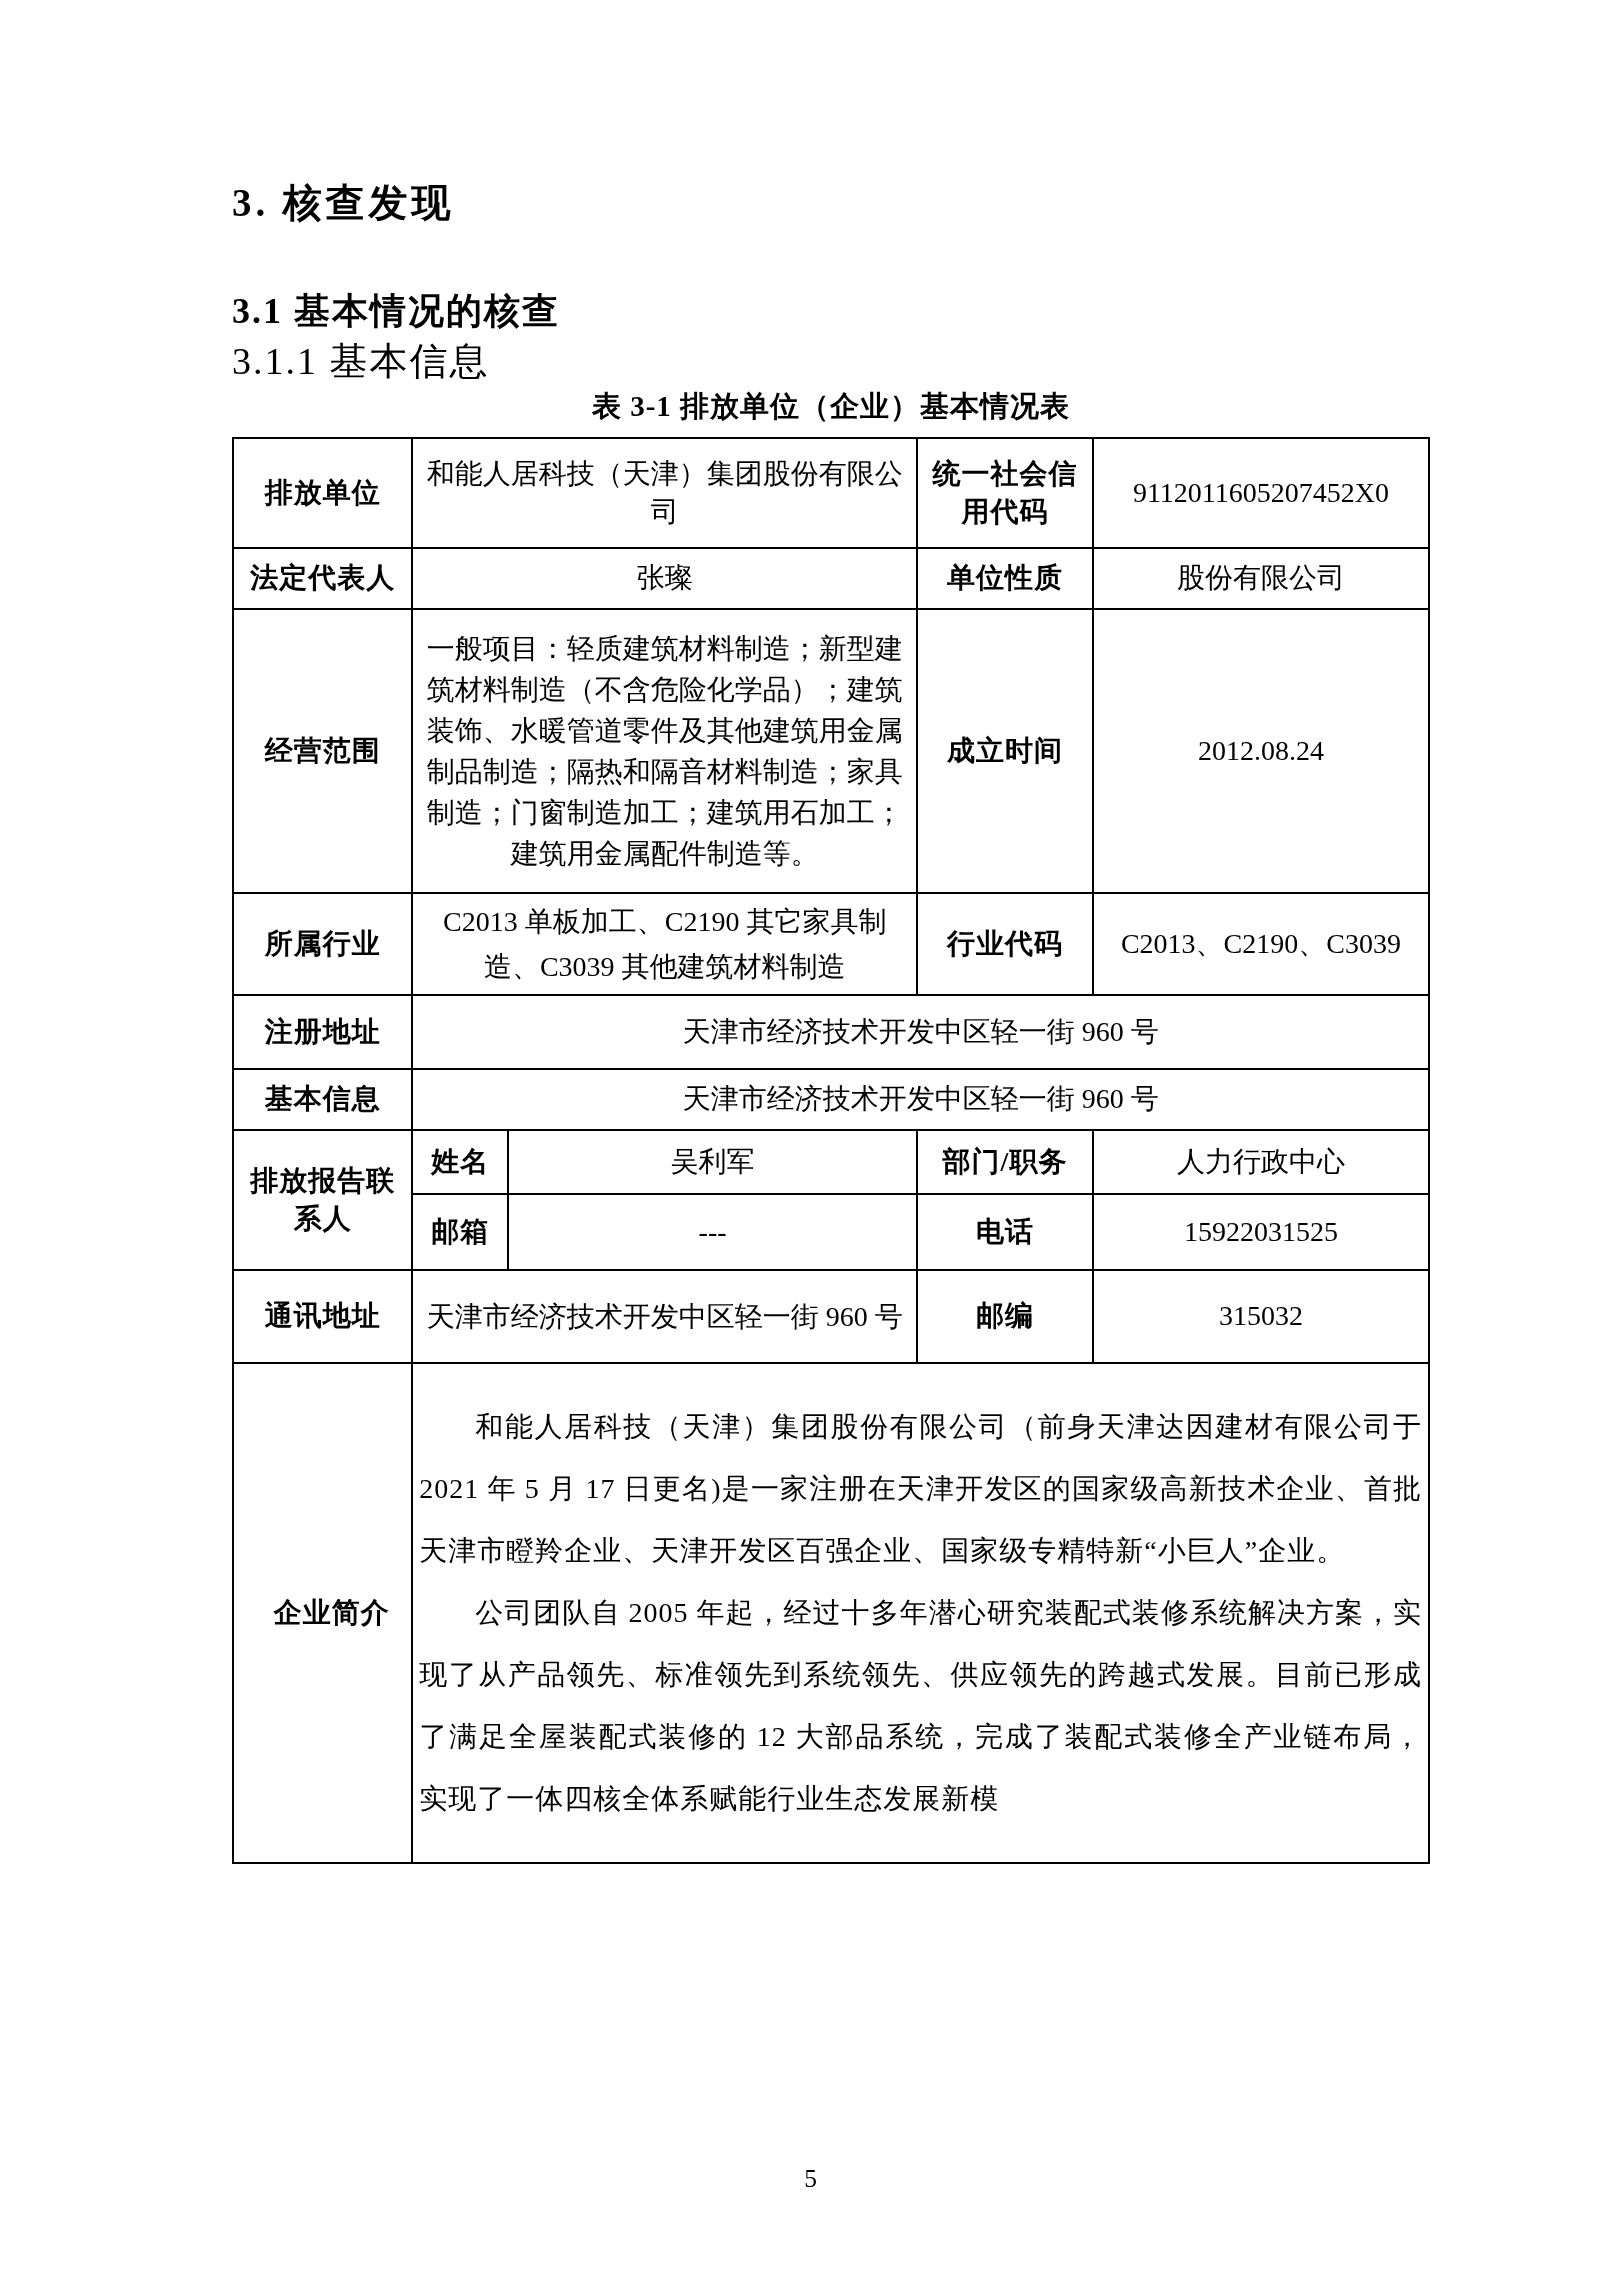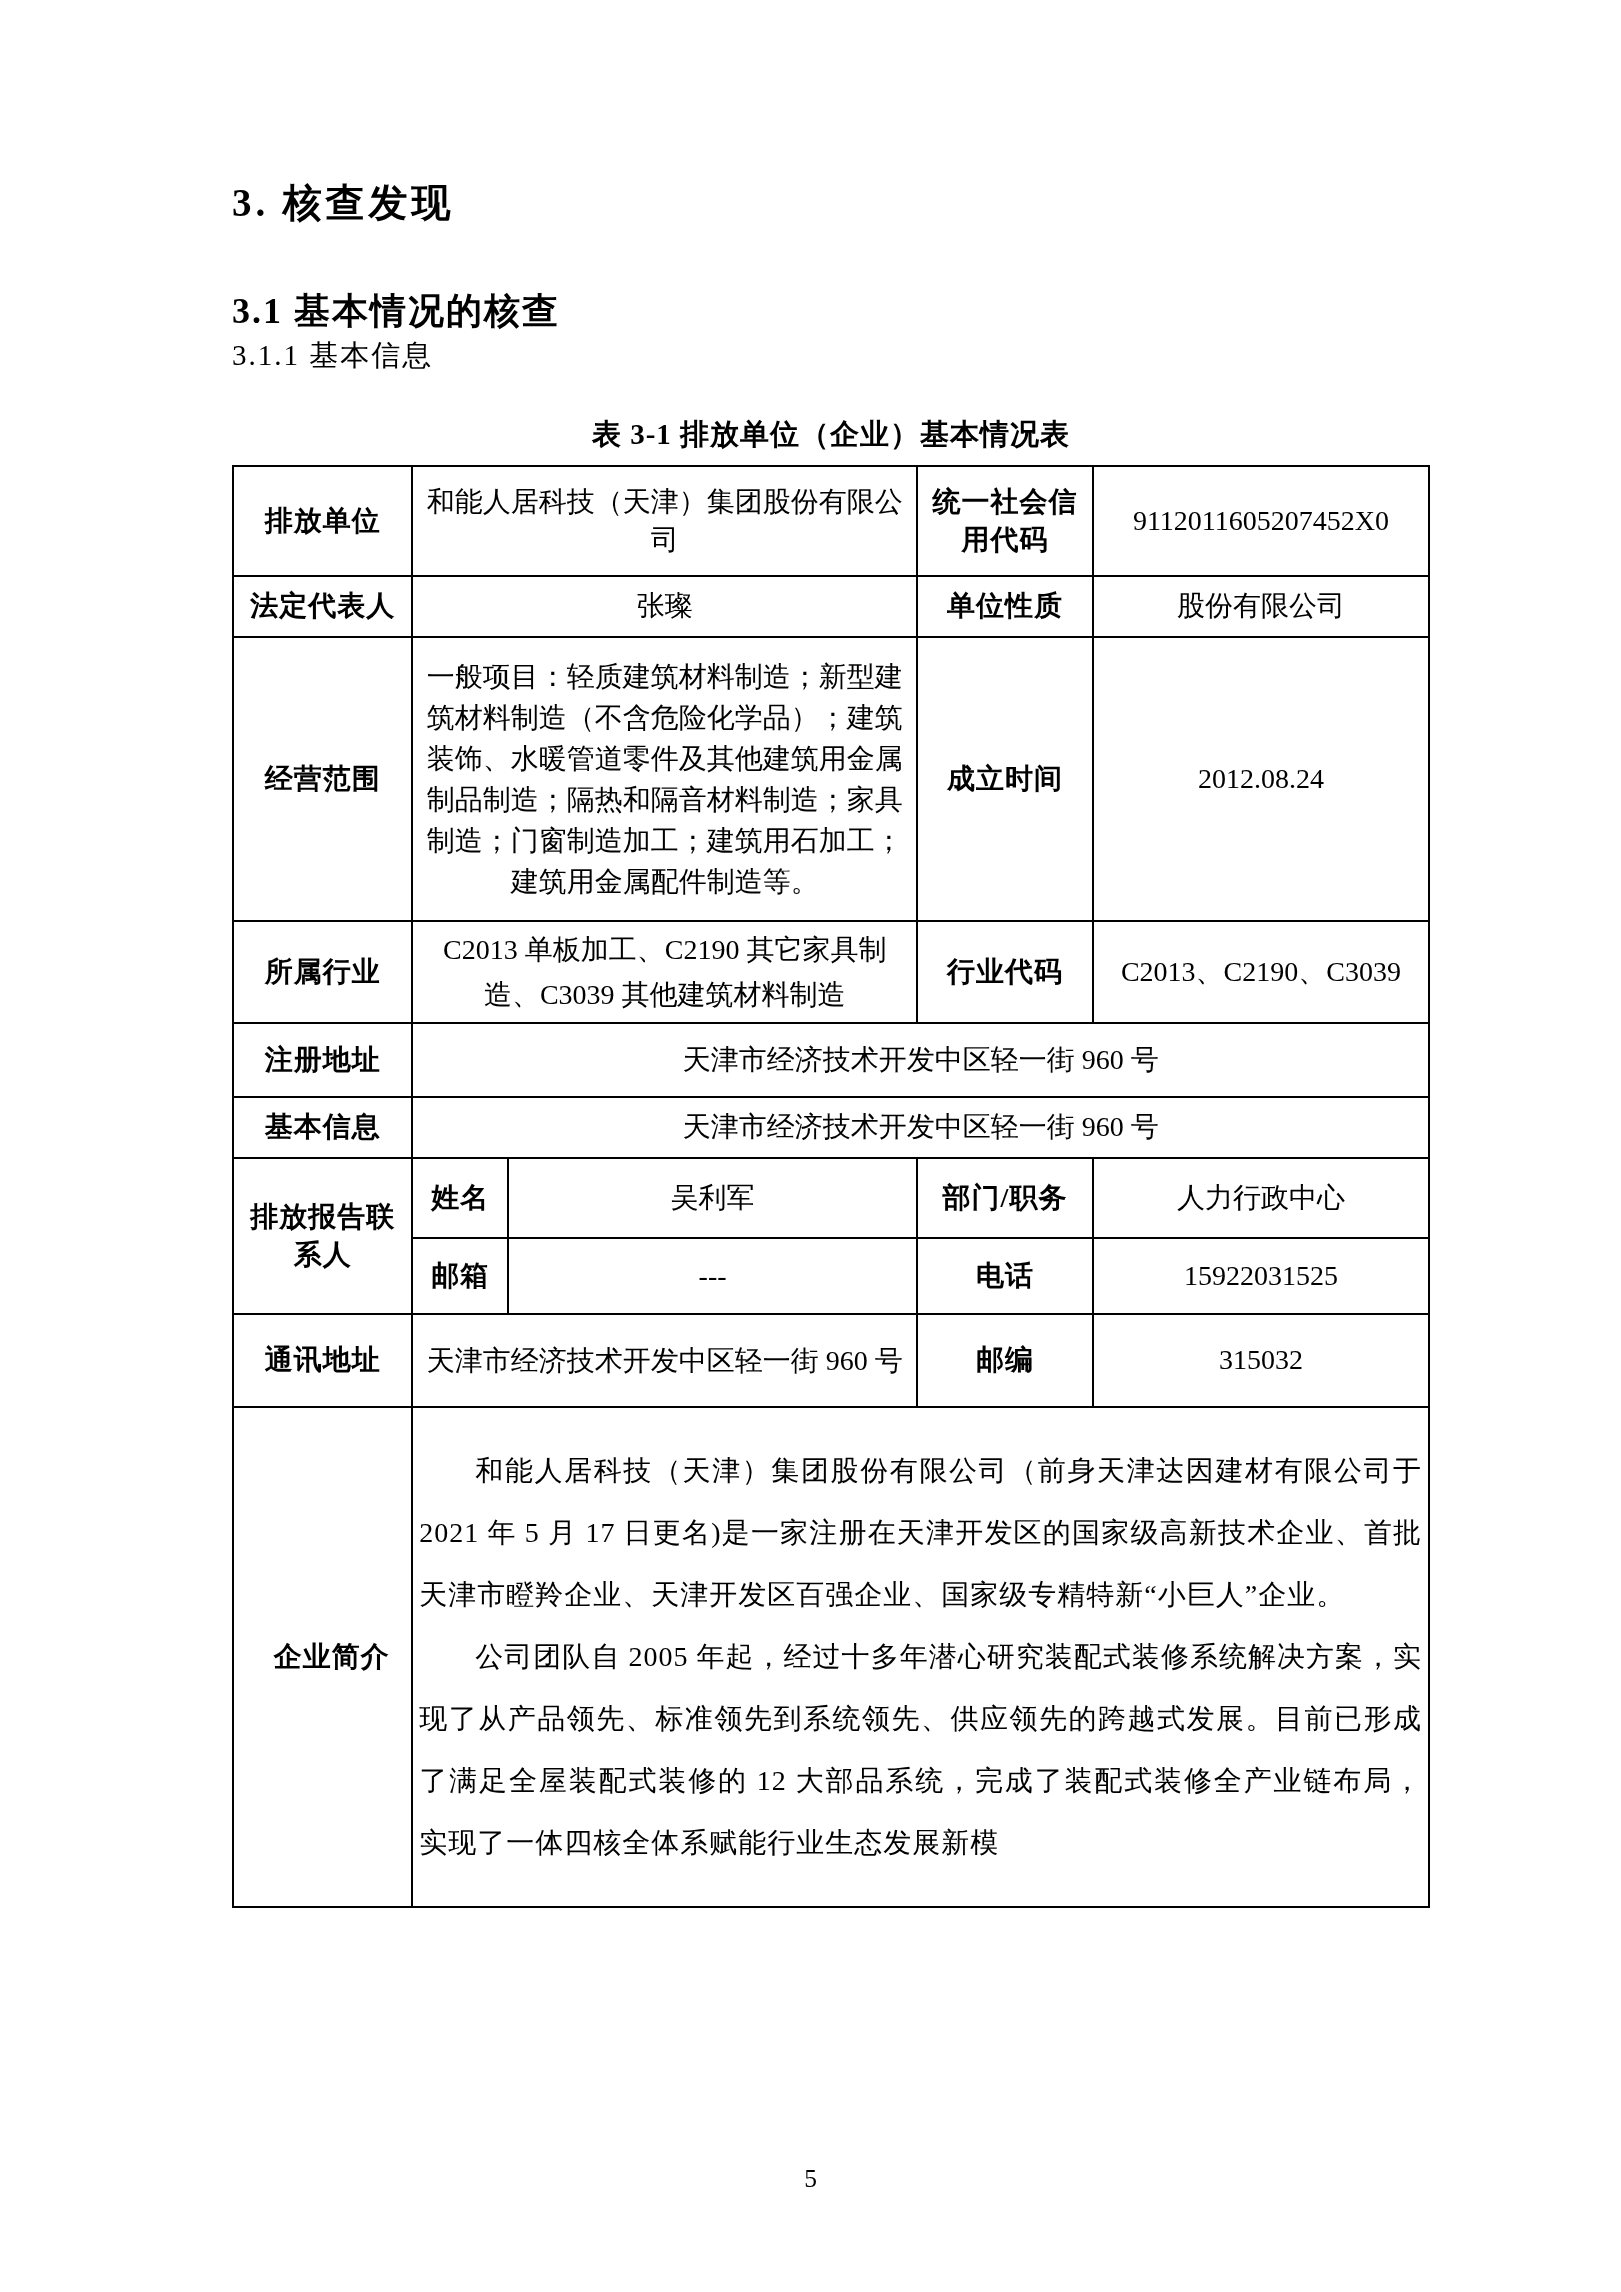--- a/index.html
+++ b/index.html
@@ -25,24 +25,23 @@
     font-weight: bold;
     letter-spacing: 3.9px;
     margin-bottom: 57px;
   }
   .h2 {
     font-size: 36px;
     font-weight: bold;
     letter-spacing: 2px;
   }
   .h3 {
-    font-size: 29px;
+    font-size: 38px;
     font-weight: normal;
     letter-spacing: 2px;
-    margin-bottom: 39px;
   }
   .intro {
     font-size: 30px;
     line-height: 58px;
     text-align: justify;
     text-indent: 2em;
     letter-spacing: 2px;
     margin-bottom: 27.4px;
   }
   .table-title {
@@ -138,21 +137,21 @@
           <td style="padding:3.9px 2px;border-radius:19px;">C2013、C2190、C3039</td>
         </tr>
         <tr style="height:74px;border-radius:28px;">
           <td class="lab">注册地址</td>
           <td colspan="4">天津市经济技术开发中区轻一街 960 号</td>
         </tr>
         <tr style="height:61px;">
           <td class="lab">基本信息</td>
           <td colspan="4">天津市经济技术开发中区轻一街 960 号</td>
         </tr>
-        <tr style="height:80px;">
+        <tr style="height:64px;">
           <td class="lab" rowspan="2">排放报告联系人</td>
           <td class="lab">姓名</td>
           <td>吴利军</td>
           <td class="lab">部门/职务</td>
           <td>人力行政中心</td>
         </tr>
         <tr style="height:76px;">
           <td class="lab">邮箱</td>
           <td>---</td>
           <td class="lab">电话</td>

